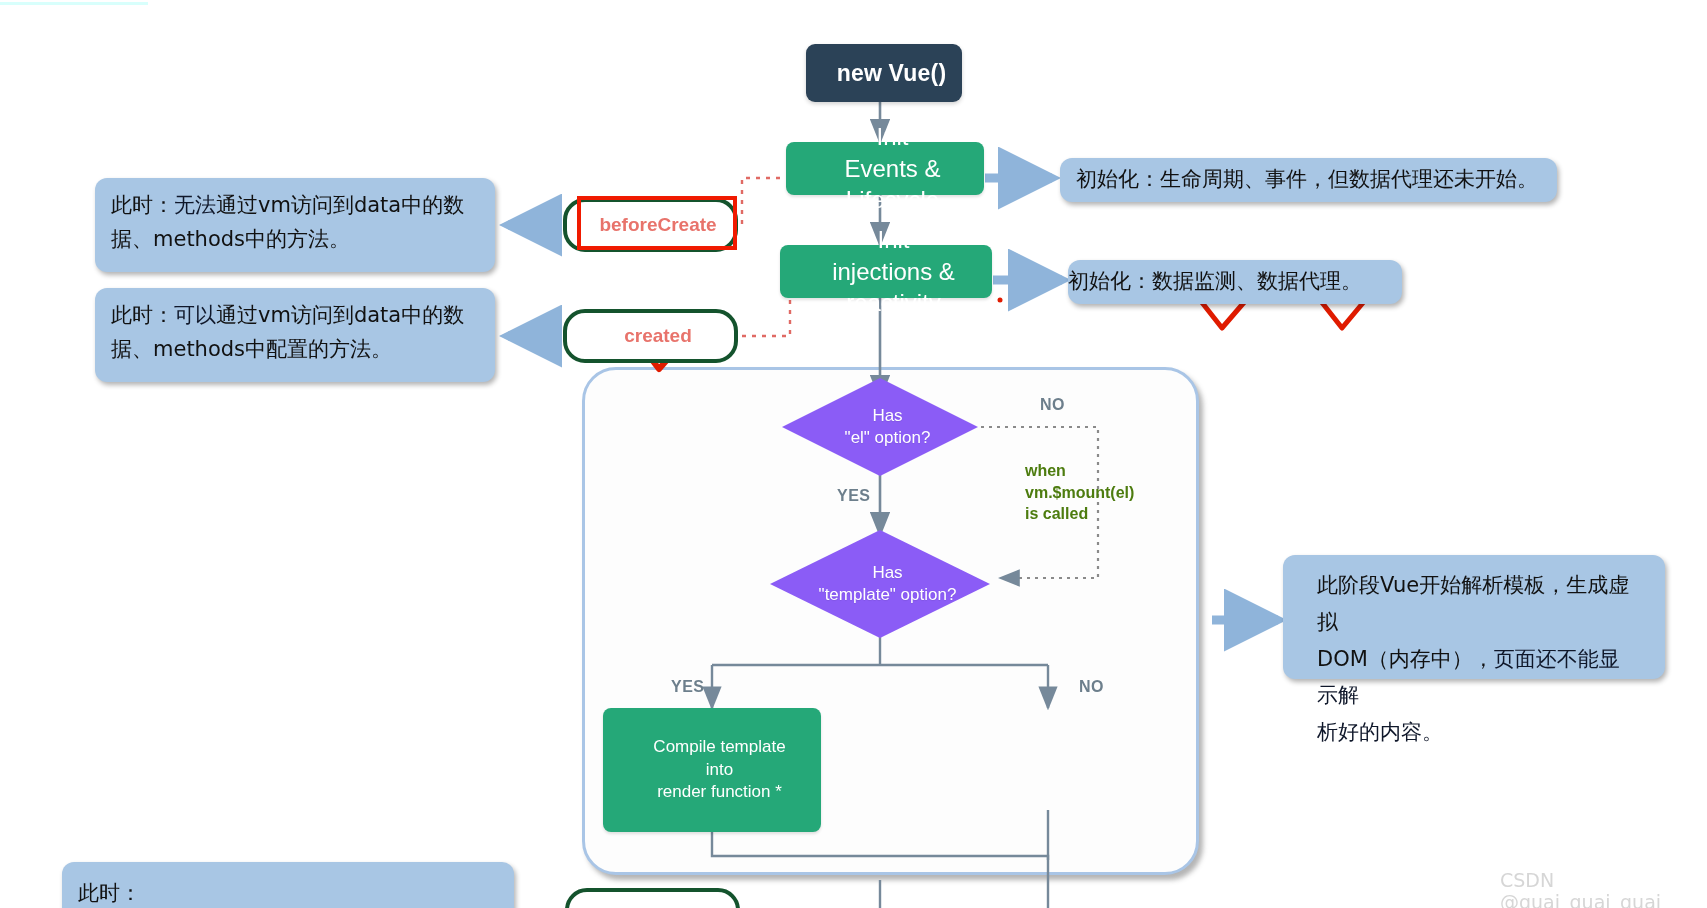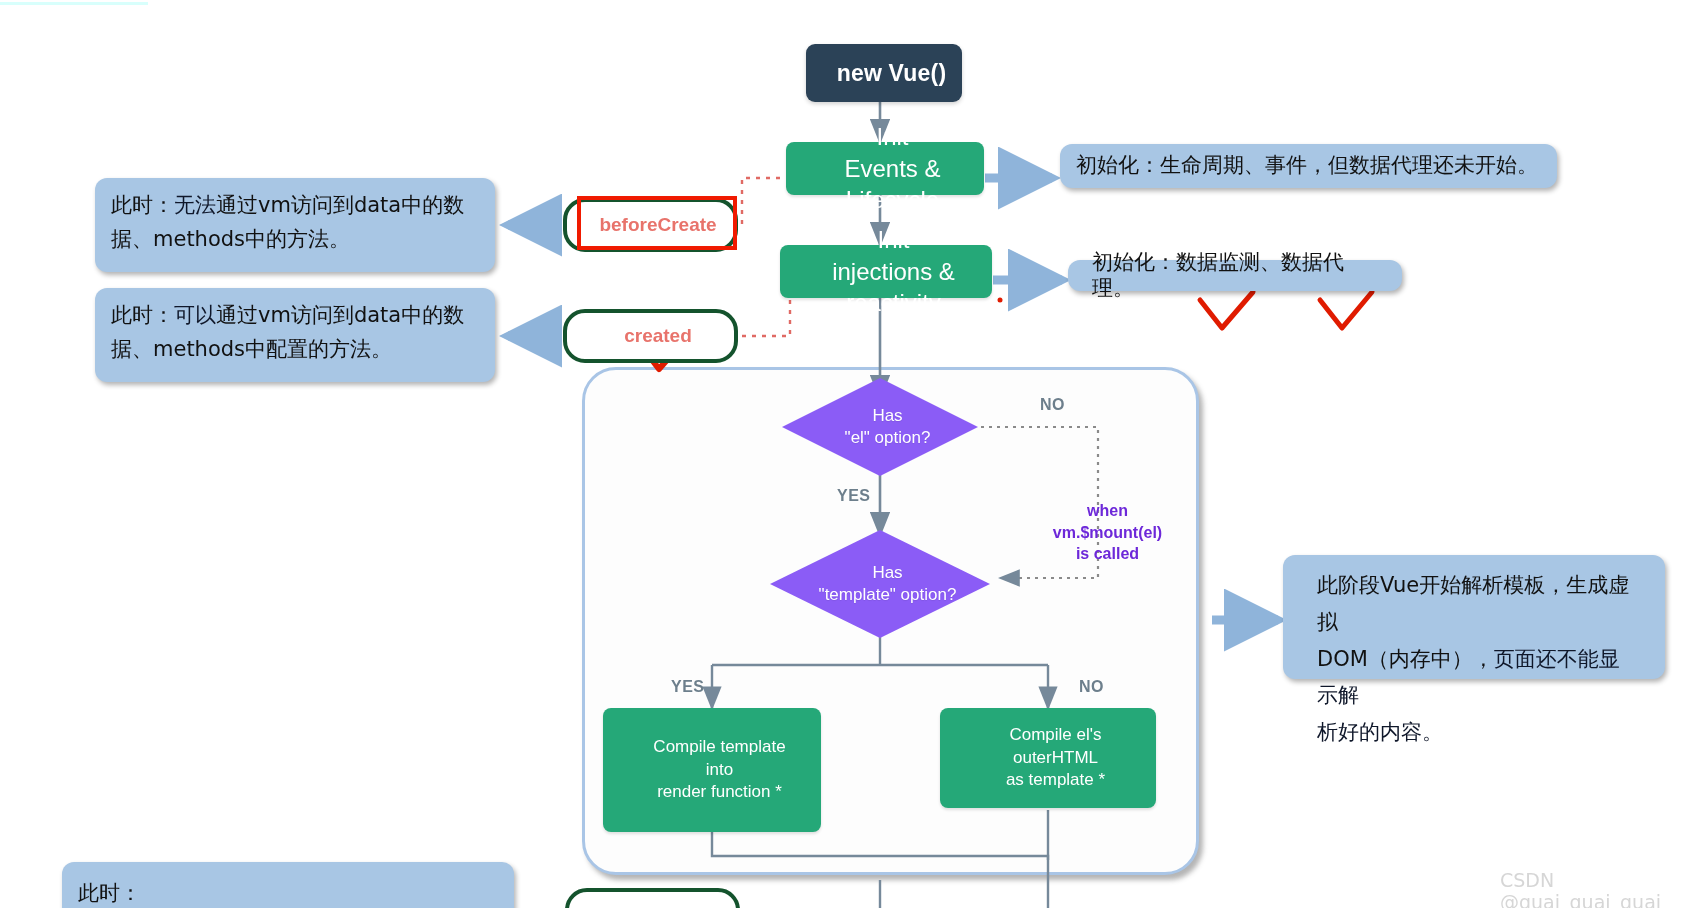--- a/index.html
+++ b/index.html
@@ -70,21 +70,21 @@
   .bigbox{
     border:3px solid #a9c5e6;border-radius:34px;background:#fdfdfd;
     box-shadow:4px 5px 5px rgba(90,90,90,.45);
   }
 
   
   .edge-label{
     color:#6d7f8c;font-weight:bold;font-size:16px;letter-spacing:.5px;
   }
   .note-gray{
-    color:#6d28d9;font-weight:bold;font-size:16px;line-height:1.35;text-align:center;margin-top:40px;
+    color:#4d7c0f;font-weight:bold;font-size:16px;line-height:1.35;
   }
 
   
   svg.overlay{position:absolute;left:0;top:0;width:1707px;height:908px;pointer-events:none;}
 
   
   .watermark{
     color:#d6d6d6;font-size:19px;font-family:"DejaVu Sans","Liberation Sans",sans-serif;
   }
 </style>
@@ -187,25 +187,20 @@
       <span>"template" option?</span>
     </div>
   </div>
 
   <div class="abs node-green small" style="left:603px;top:708px;width:218px;height:124px;">
     <span>Compile template</span>
     <span>into</span>
     <span>render function *</span>
   </div>
 
-  <div class="abs node-green small" style="left:940px;top:708px;width:216px;height:100px;">
-    <span>Compile el's</span>
-    <span>outerHTML</span>
-    <span>as template *</span>
-  </div>
 
   <div class="abs hook" style="left:563px;top:198px;width:175px;height:54px;">
     <span>beforeCreate</span>
   </div>
   <div class="abs hook-box-hl" style="left:577px;top:196px;width:160px;height:54px;"></div>
 
   <div class="abs hook" style="left:563px;top:309px;width:175px;height:54px;">
     <span>created</span>
   </div>
 
@@ -229,23 +224,23 @@
 
   <div class="abs callout" style="left:95px;top:288px;width:400px;height:94px;">
     <span>此时：</span><span class="red">可以</span><span>通过vm访问到data中的数</span><br>
     <span>据、methods中配置的方法。</span>
   </div>
 
   <div class="abs callout" style="left:62px;top:862px;width:452px;height:110px;padding-top:14px;">
     <span>此时：</span>
   </div>
 
-  <div class="abs callout one-line" style="left:1060px;top:144px;width:497px;height:44px;padding:0 16px;">初始化：生命周期、事件，但数据代理还未开始。</div>
-
-  <div class="abs callout one-line" style="left:1068px;top:260px;width:334px;height:31px;padding:0 24px;">初始化：数据监测、数据代理。</div>
+  <div class="abs callout one-line" style="left:1060px;top:158px;width:497px;height:44px;padding:0 16px;">初始化：生命周期、事件，但数据代理还未开始。</div>
+
+  <div class="abs callout one-line" style="left:1068px;top:260px;width:334px;height:44px;padding:0 0;">初始化：数据监测、数据代理。</div>
 
   <div class="abs callout" style="left:1283px;top:555px;width:382px;height:124px;padding:12px 34px;line-height:1.75;">
     <span>此阶段Vue开始解析模板，生成虚拟</span><br>
     <span>DOM（内存中），</span><span class="red">页面还不能显示解</span><br>
     <span class="red">析好的内容。</span>
   </div>
 
   <div class="abs watermark" style="left:1485px;top:869px;">CSDN @guai_guai_guai</div>
 
 </div>

